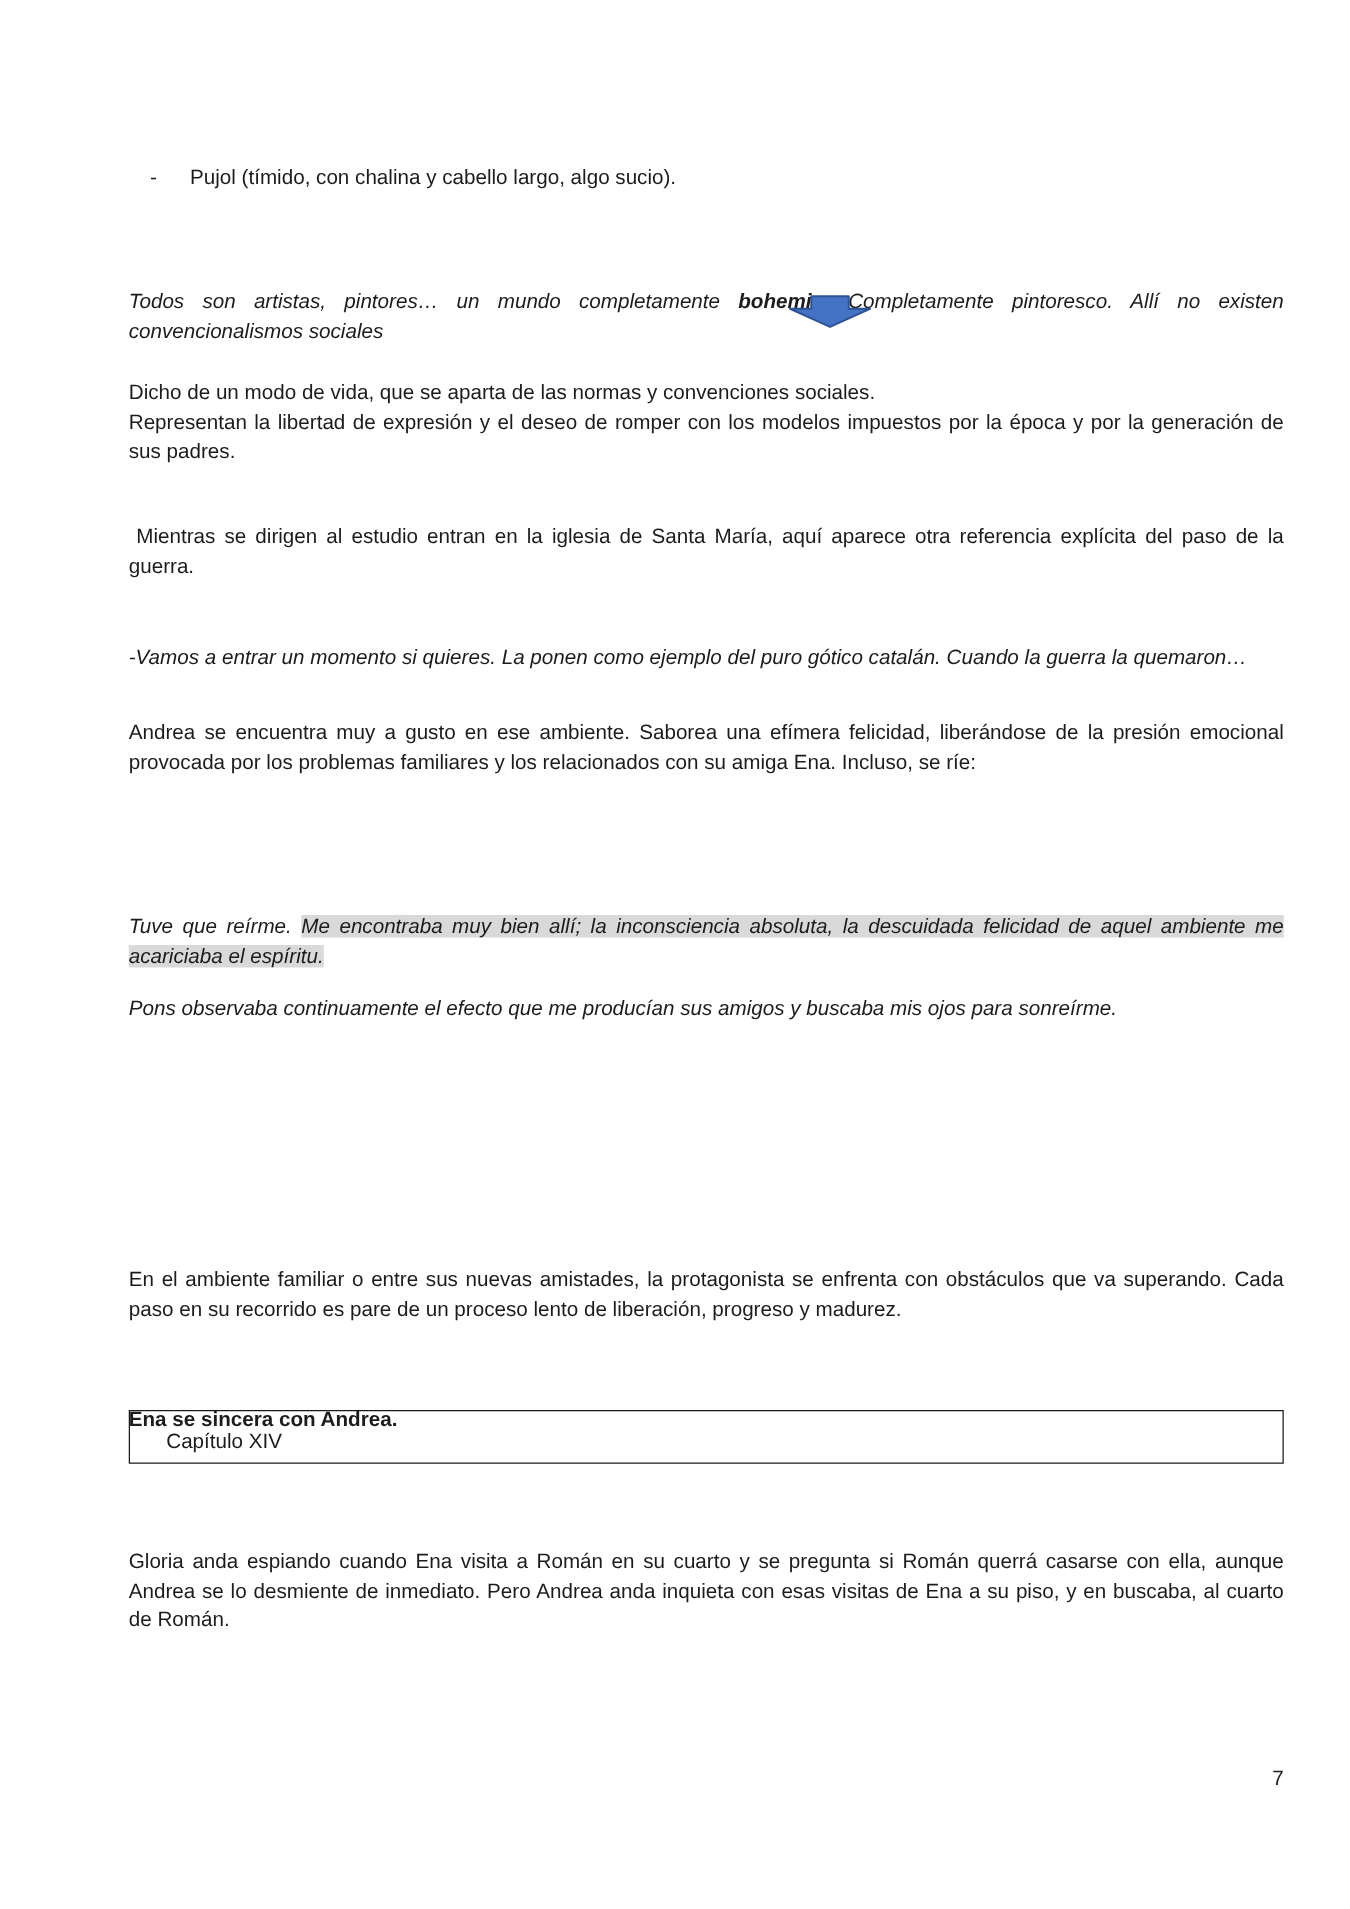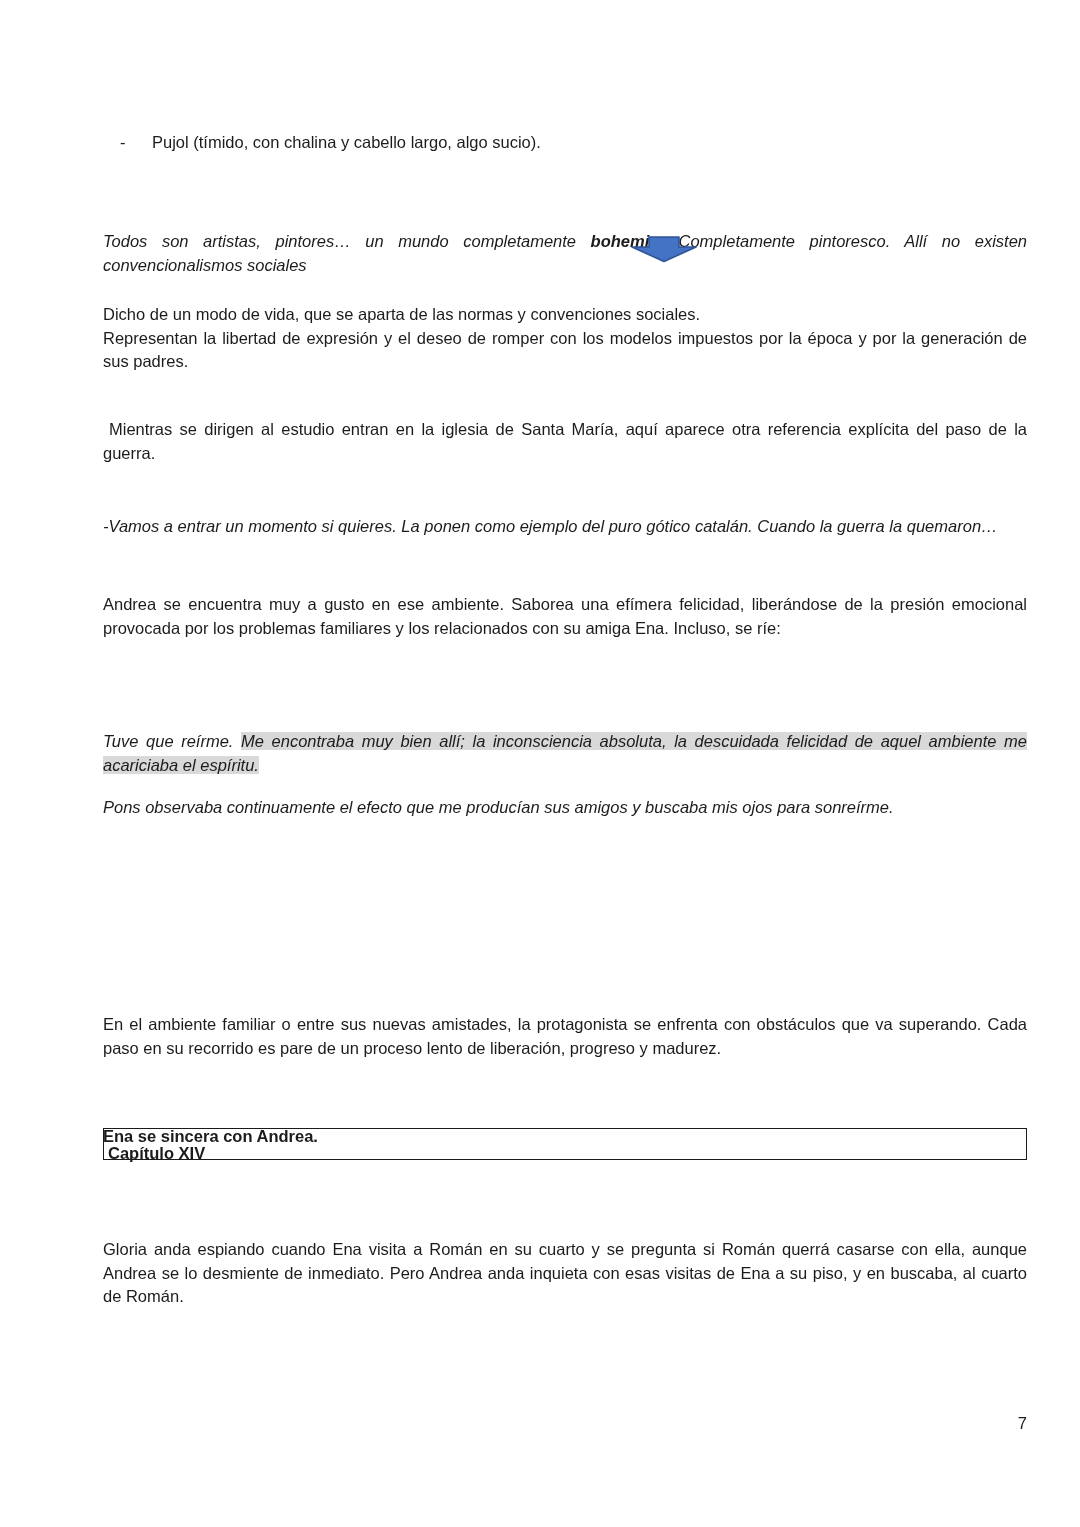--- a/index.html
+++ b/index.html
@@ -33,24 +33,24 @@
 
   
   .hl {
     background: #d9d9d9;
     color: inherit;
   }
 
   
   .chapter-box {
     border: 1.6px solid #1a1a1a;
-    height: 32px;
+    height: 43px;
     box-sizing: border-box;
-    padding: 13px 0 0 4px;
-    font-weight: bold;
+    padding: 13px 0 0 29px;
+    font-weight: normal;
   }
 
   
   .arrow-wrap {
     position: absolute;
     left: 630px;
     top: 236px;
     width: 68px;
     height: 27px;
   }
@@ -83,21 +83,21 @@
 
   <div class="block justify" style="top:418px; text-indent:6px">Mientras se dirigen al estudio entran en la iglesia de Santa María, aquí aparece otra referencia explícita del paso de la guerra.</div>
 
   <div class="block justify" style="top:303px">
     <div>Dicho de un modo de vida, que se aparta de las normas y convenciones sociales.</div>
     <div class="justify">Representan la libertad de expresión y el deseo de romper con los modelos impuestos por la época y por la generación de sus padres.</div>
   </div>
 
   <div class="block italic justify" style="top:483px">-Vamos a entrar un momento si quieres. La ponen como ejemplo del puro gótico catalán. Cuando la guerra la quemaron…</div>
 
-  <div class="block justify" style="top:593px">Andrea se encuentra muy a gusto en ese ambiente. Saborea una efímera felicidad, liberándose de la presión emocional provocada por los problemas familiares y los relacionados con su amiga Ena. Incluso, se ríe:</div>
+  <div class="block justify" style="top:575px">Andrea se encuentra muy a gusto en ese ambiente. Saborea una efímera felicidad, liberándose de la presión emocional provocada por los problemas familiares y los relacionados con su amiga Ena. Incluso, se ríe:</div>
 
   <div class="block italic justify" style="top:698px">
     <span>Tuve que reírme. </span><span class="hl">Me encontraba muy bien allí; la inconsciencia absoluta, la descuidada felicidad de aquel ambiente me acariciaba el espíritu.</span>
   </div>
 
   <div class="block italic justify" style="top:764px">Pons observaba continuamente el efecto que me producían sus amigos y buscaba mis ojos para sonreírme.</div>
 
 
 
   <div class="block justify" style="top:1013px">En el ambiente familiar o entre sus nuevas amistades, la protagonista se enfrenta con obstáculos que va superando. Cada paso en su recorrido es pare de un proceso lento de liberación, progreso y madurez.</div>

